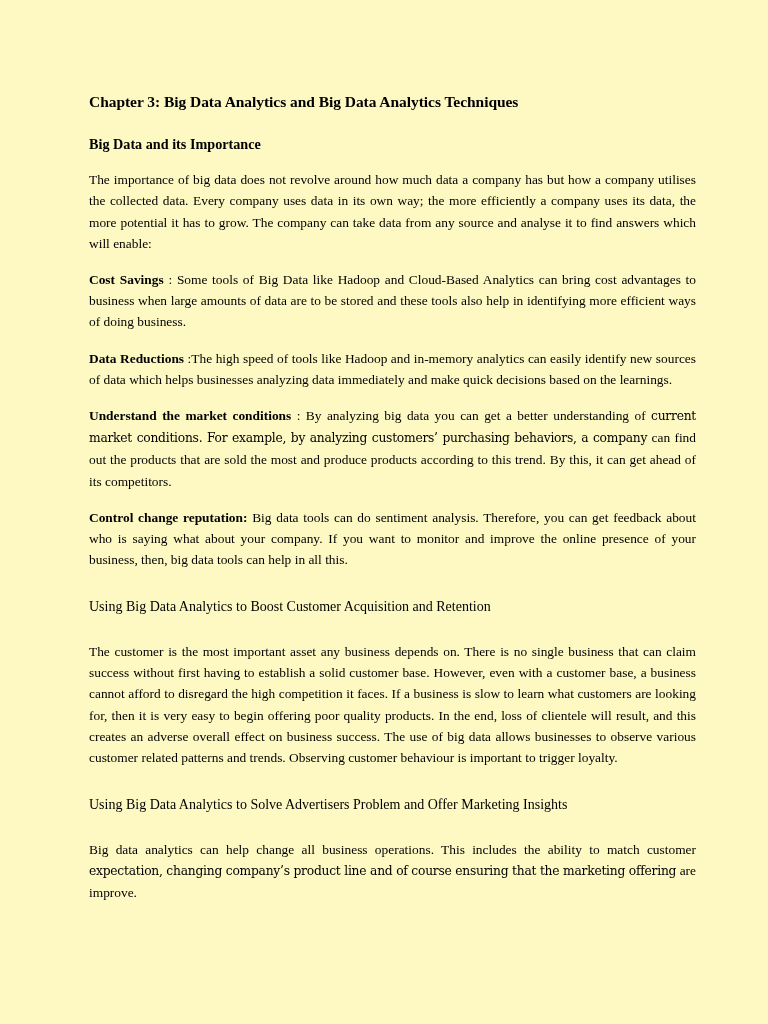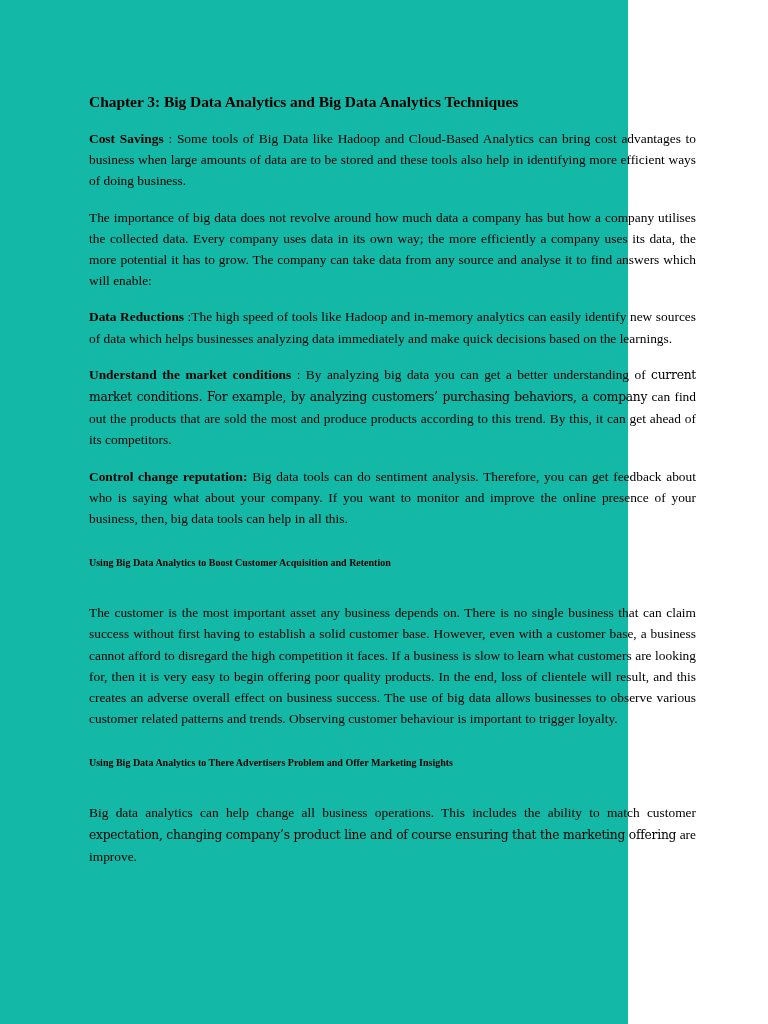--- a/index.html
+++ b/index.html
@@ -10,100 +10,101 @@
   }
   body {
     width: 768px;
     height: 1024px;
     font-family: "Liberation Serif", "DejaVu Serif", serif;
     color: #000000;
     overflow: hidden;
   }
   .page {
     position: relative;
-    width: 628px;
+    width: 768px;
     height: 1024px;
-    background: #14b8a6;
+    background: #fef9c3;
     box-sizing: border-box;
     padding: 92px 72px 4px 89px;
   }
   .content {
     width: 607px;
   }
   h1.doc-title {
     font-size: 15.5px;
     font-weight: bold;
     margin: 0 0 0 0;
     line-height: 1.35;
     letter-spacing: -0.05px;
   }
   h2.sub-title {
     font-size: 14.2px;
     font-weight: bold;
     margin: 22px 0 0 0;
     line-height: 1.35;
   }
   h3.section-heading {
-    font-size: 10px;
-    font-weight: bold;
+    font-size: 14px;
+    font-weight: normal;
     margin: 27px 0 0 0;
     line-height: 1.4;
   }
   p.body-par {
     font-size: 13.4px;
     line-height: 21.2px;
     margin: 15px 0 0 0;
     text-align: justify;
     text-justify: inter-word;
   }
   p.body-par.tight {
-    margin-top: 32px;
+    margin-top: 24px;
   }
   .lead {
     font-weight: bold;
   }
   
   .alt-face {
     font-family: "DejaVu Serif", "Liberation Serif", serif;
     font-size: 12.3px;
     letter-spacing: -0.25px;
   }
 </style>
 </head>
 <body>
 
 <div class="page">
   <div class="content">
 
     <h1 class="doc-title">Chapter 3: Big Data Analytics and Big Data Analytics Techniques</h1>
 
+    <h2 class="sub-title">Big Data and its Importance</h2>
+
+    <p class="body-par">The importance of big data does not revolve around how much data a company has but how a company utilises the collected data. Every company uses data in its own way; the more efficiently a company uses its data, the more potential it has to grow. The company can take data from any source and analyse it to find answers which will enable:</p>
 
     <p class="body-par">
       <span class="lead">Cost Savings</span><span> : </span><span>Some tools of Big Data like Hadoop and Cloud-Based Analytics can bring cost advantages to business when large amounts of data are to be stored and these tools also help in identifying more efficient ways of doing business.</span>
     </p>
-
-    <p class="body-par">The importance of big data does not revolve around how much data a company has but how a company utilises the collected data. Every company uses data in its own way; the more efficiently a company uses its data, the more potential it has to grow. The company can take data from any source and analyse it to find answers which will enable:</p>
 
     <p class="body-par">
       <span class="lead">Data Reductions</span><span> :</span><span>The high speed of tools like Hadoop and in-memory analytics can easily identify new sources of data which helps businesses analyzing data immediately and make quick decisions based on the learnings.</span>
     </p>
 
     <p class="body-par">
       <span class="lead">Understand the market conditions</span><span> : </span><span>By analyzing big data you can get a better understanding of </span><span class="alt-face">current market conditions. For example, by analyzing customers’ purchasing behaviors, a company</span><span> can find out the products that are sold the most and produce products according to this trend. By this, it can get ahead of its competitors.</span>
     </p>
 
     <p class="body-par">
       <span class="lead">Control change reputation:</span><span> </span><span>Big data tools can do sentiment analysis. Therefore, you can get feedback about who is saying what about your company. If you want to monitor and improve the online presence of your business, then, big data tools can help in all this.</span>
     </p>
 
     <h3 class="section-heading">Using Big Data Analytics to Boost Customer Acquisition and Retention</h3>
 
     <p class="body-par tight">The customer is the most important asset any business depends on. There is no single business that can claim success without first having to establish a solid customer base. However, even with a customer base, a business cannot afford to disregard the high competition it faces. If a business is slow to learn what customers are looking for, then it is very easy to begin offering poor quality products. In the end, loss of clientele will result, and this creates an adverse overall effect on business success. The use of big data allows businesses to observe various customer related patterns and trends. Observing customer behaviour is important to trigger loyalty.</p>
 
-    <h3 class="section-heading">Using Big Data Analytics to There Advertisers Problem and Offer Marketing Insights</h3>
+    <h3 class="section-heading">Using Big Data Analytics to Solve Advertisers Problem and Offer Marketing Insights</h3>
 
     <p class="body-par tight">
       <span>Big data analytics can help change all business operations. This includes the ability to match customer </span><span class="alt-face">expectation, changing company’s product line and of course ensuring that the marketing offering</span><span> are improve.</span>
     </p>
 
 
   </div>
 </div>
 
 </body></html>

